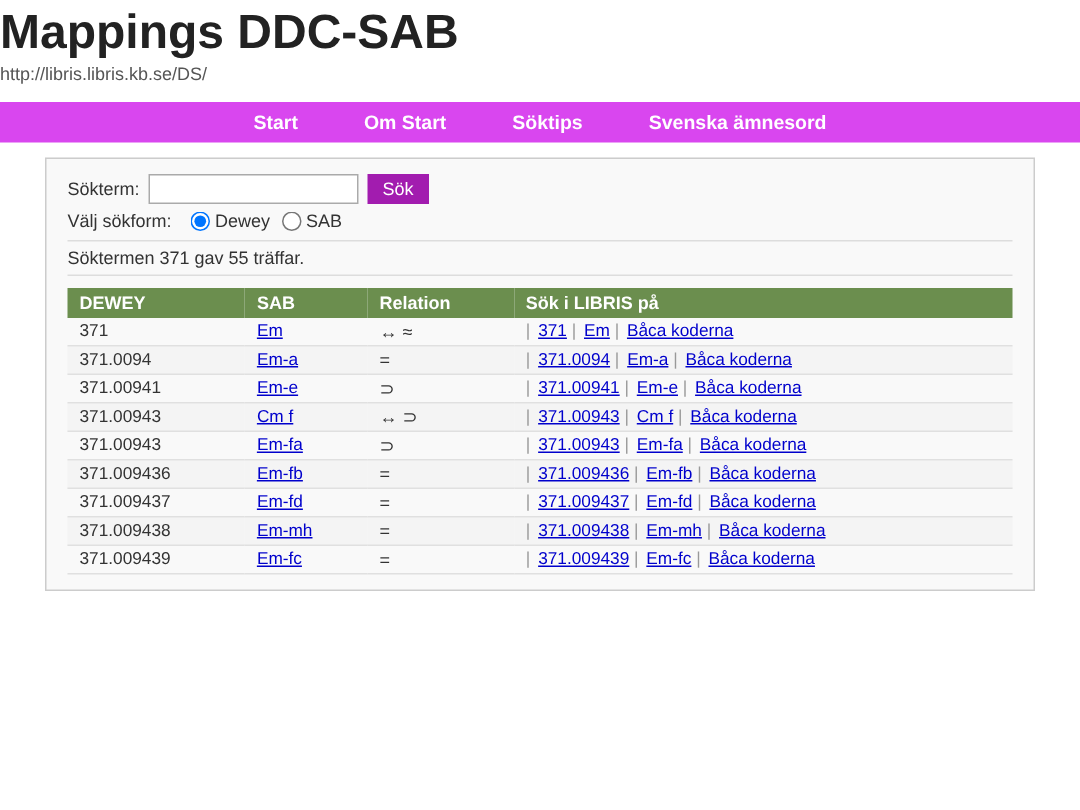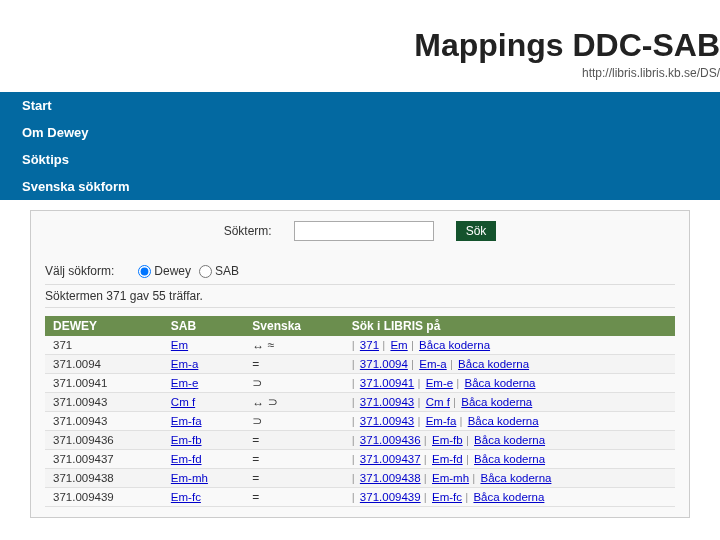--- a/index.html
+++ b/index.html
@@ -4,89 +4,87 @@
   <style>
     * { margin: 0; padding: 0; box-sizing: border-box; }
     body {
       background: #fff;
       font-family: Arial, sans-serif;
       width: 720px;
       height: 540px;
       overflow: hidden;
     }
     #title-area {
-      text-align: right;
-      padding: 27px 0 4px 0;
+      text-align: left;
+      padding: 3px 0 4px 0;
     }
     #title-area h1 {
       font-size: 32px;
       font-weight: bold;
       color: #222;
     }
     #title-area .subtitle {
       font-size: 12px;
       color: #555;
       margin-top: 2px;
     }
     #nav-bar {
-      background: #0369a1;
+      background: #d946ef;
       display: flex;
       justify-content: center;
       gap: 0;
       margin-top: 8px;
-      flex-direction: column;
     }
     .nav-item {
       color: #fff;
       font-size: 13px;
       padding: 6px 22px;
       cursor: pointer;
       font-weight: bold;
       white-space: nowrap;
     }
     #content-area {
       background: #f9f9f9;
       border: 1px solid #ccc;
       margin: 10px 30px;
       padding: 10px 14px;
       font-size: 12px;
     }
     #search-row {
       display: flex;
       align-items: center;
-      gap: 22px;
-      margin-bottom: 23px;
-      justify-content: center;
+      gap: 6px;
+      margin-bottom: 4px;
     }
     .search-label {
       font-size: 12px;
       color: #333;
     }
     #search-input {
       border: 1px solid #aaa;
       padding: 2px 4px;
       font-size: 12px;
       width: 140px;
       height: 20px;
     }
     #search-button {
-      background: #14532d;
+      background: #a21caf;
       color: #fff;
       border: none;
       padding: 2px 10px;
       font-size: 12px;
       cursor: pointer;
       height: 20px;
     }
     #search-type-row {
       font-size: 12px;
       color: #333;
       margin-bottom: 6px;
       display: flex;
-      gap: 24px;
+      gap: 13px;
     }
     .radio-group {
       display: flex;
       align-items: center;
       gap: 8px;
     }
     .radio-item {
       display: flex;
       align-items: center;
       gap: 3px;
@@ -141,23 +139,23 @@
 </head>
 <body>
 
 <div id="title-area">
   <h1>Mappings DDC-SAB</h1>
   <div class="subtitle">http://libris.libris.kb.se/DS/</div>
 </div>
 
 <div id="nav-bar">
   <div class="nav-item">Start</div>
-  <div class="nav-item">Om Dewey</div>
+  <div class="nav-item">Om Start</div>
   <div class="nav-item">Söktips</div>
-  <div class="nav-item">Svenska sökform</div>
+  <div class="nav-item">Svenska ämnesord</div>
 </div>
 
 <div id="content-area">
   <div id="search-row">
     <label class="search-label">Sökterm:</label>
     <input id="search-input" type="text" style="">
     <button id="search-button">Sök</button>
   </div>
   <div id="search-type-row">
     <span>Välj sökform:</span>
@@ -169,21 +167,21 @@
         <input type="radio" name="sökform" style=""> SAB
       </label>
     </div>
   </div>
   <div id="result-info">Söktermen 371 gav 55 träffar.</div>
   <table id="results-table">
     <thead>
       <tr>
         <th>DEWEY</th>
         <th>SAB</th>
-        <th>Svenska</th>
+        <th>Relation</th>
         <th>Sök i LIBRIS på</th>
       </tr>
     </thead>
     <tbody id="table-body">
     <tr>
           <td>371</td>
           <td><span class="link-text">Em</span></td>
           <td class="relation-sym">↔ ≈</td>
           <td><span class="pipe">| </span><span class="link-text">371</span><span class="pipe"> | </span><span class="link-text">Em</span><span class="pipe"> | </span><span class="link-text">Båca koderna</span></td>
         </tr>

